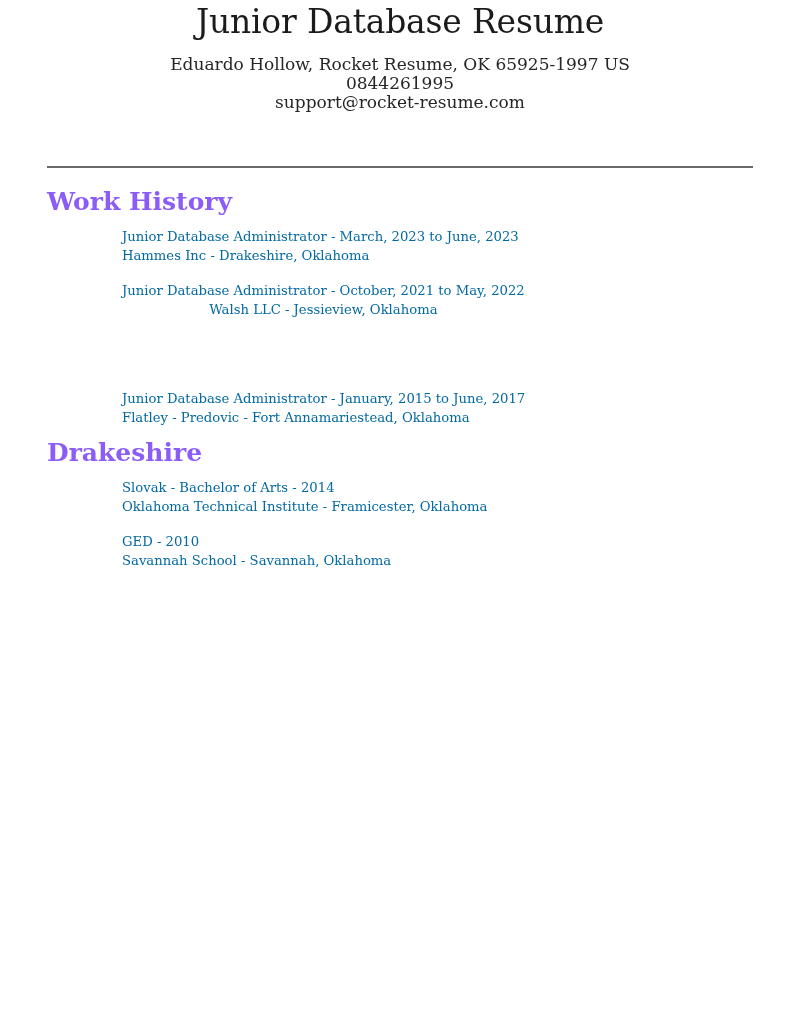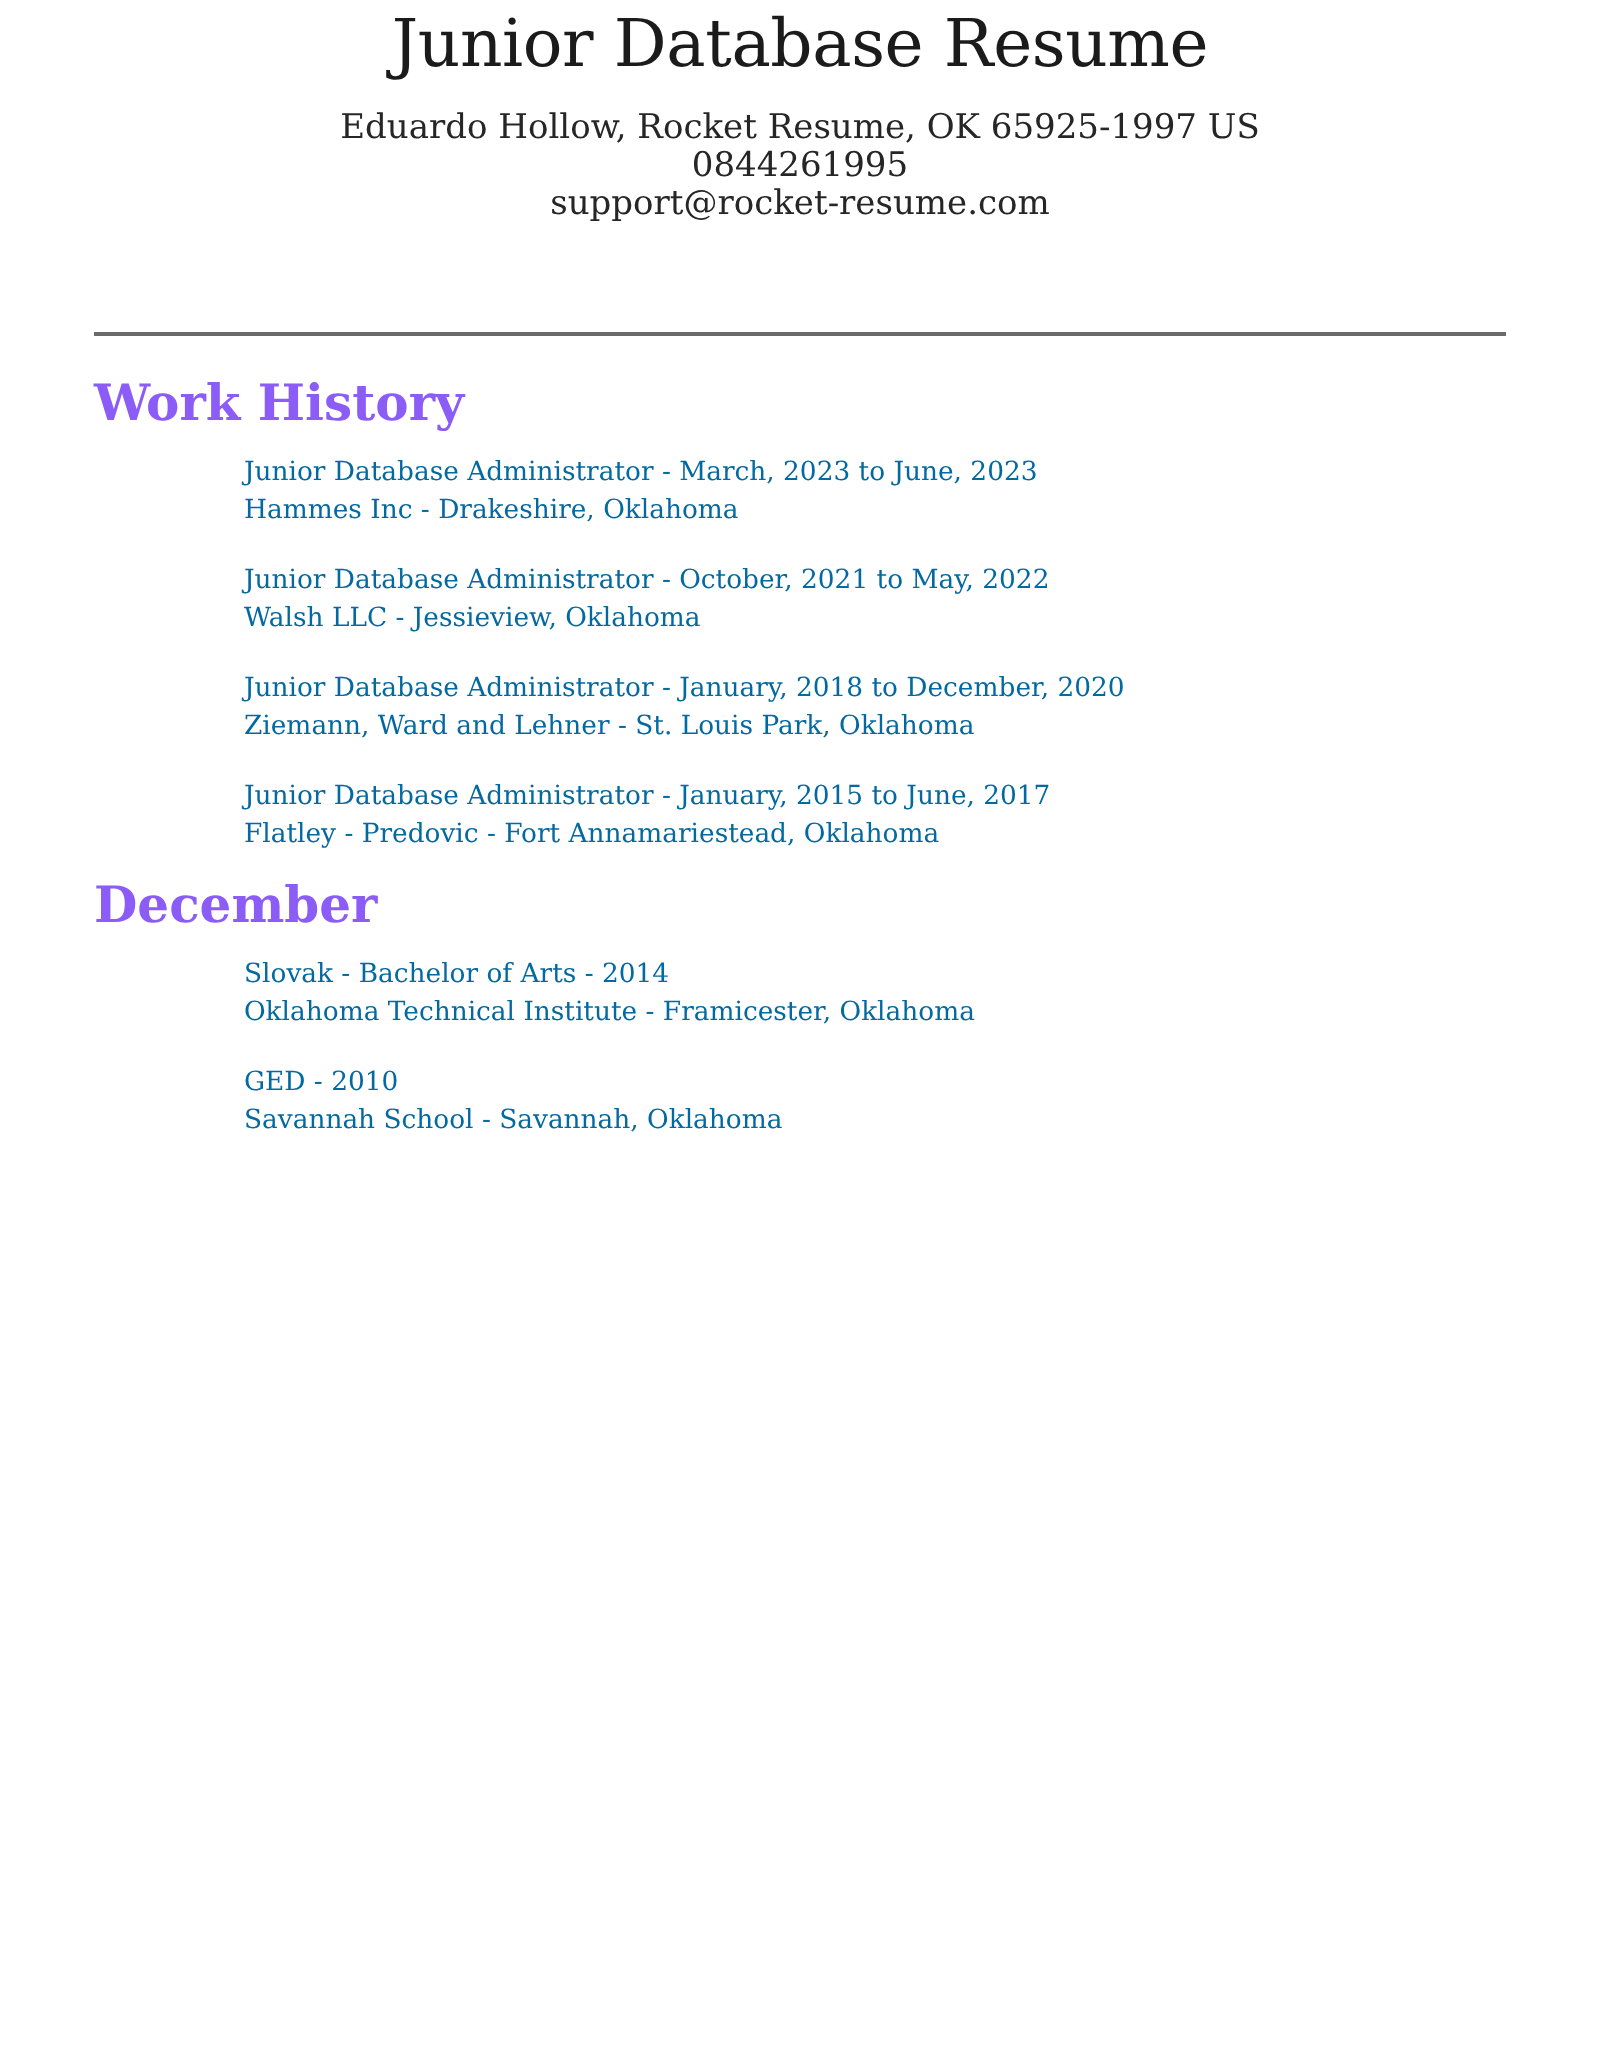--- a/index.html
+++ b/index.html
@@ -82,36 +82,32 @@
 
   <div class="rule"></div>
 
   <h2 class="section-title" style="top:186px;">Work History</h2>
 
   <div class="entry" style="top:227px;">
     <div>Junior Database Administrator - March, 2023 to June, 2023</div>
     <div>Hammes Inc - Drakeshire, Oklahoma</div>
   </div>
 
-  <div class="entry" style="top:281px;">
+  <div class="entry" style="top:281px;text-align:center;">
     <div>Junior Database Administrator - October, 2021 to May, 2022</div>
     <div>Walsh LLC - Jessieview, Oklahoma</div>
   </div>
 
-  <div class="entry" style="top:335px;">
-    <div>Junior Database Administrator - January, 2018 to December, 2020</div>
-    <div>Ziemann, Ward and Lehner - St. Louis Park, Oklahoma</div>
-  </div>
 
   <div class="entry" style="top:389px;">
     <div>Junior Database Administrator - January, 2015 to June, 2017</div>
     <div>Flatley - Predovic - Fort Annamariestead, Oklahoma</div>
   </div>
 
-  <h2 class="section-title" style="top:437px;">December</h2>
+  <h2 class="section-title" style="top:437px;">Drakeshire</h2>
 
   <div class="entry" style="top:478px;">
     <div>Slovak - Bachelor of Arts - 2014</div>
     <div>Oklahoma Technical Institute - Framicester, Oklahoma</div>
   </div>
 
   <div class="entry" style="top:532px;">
     <div>GED - 2010</div>
     <div>Savannah School - Savannah, Oklahoma</div>
   </div>

